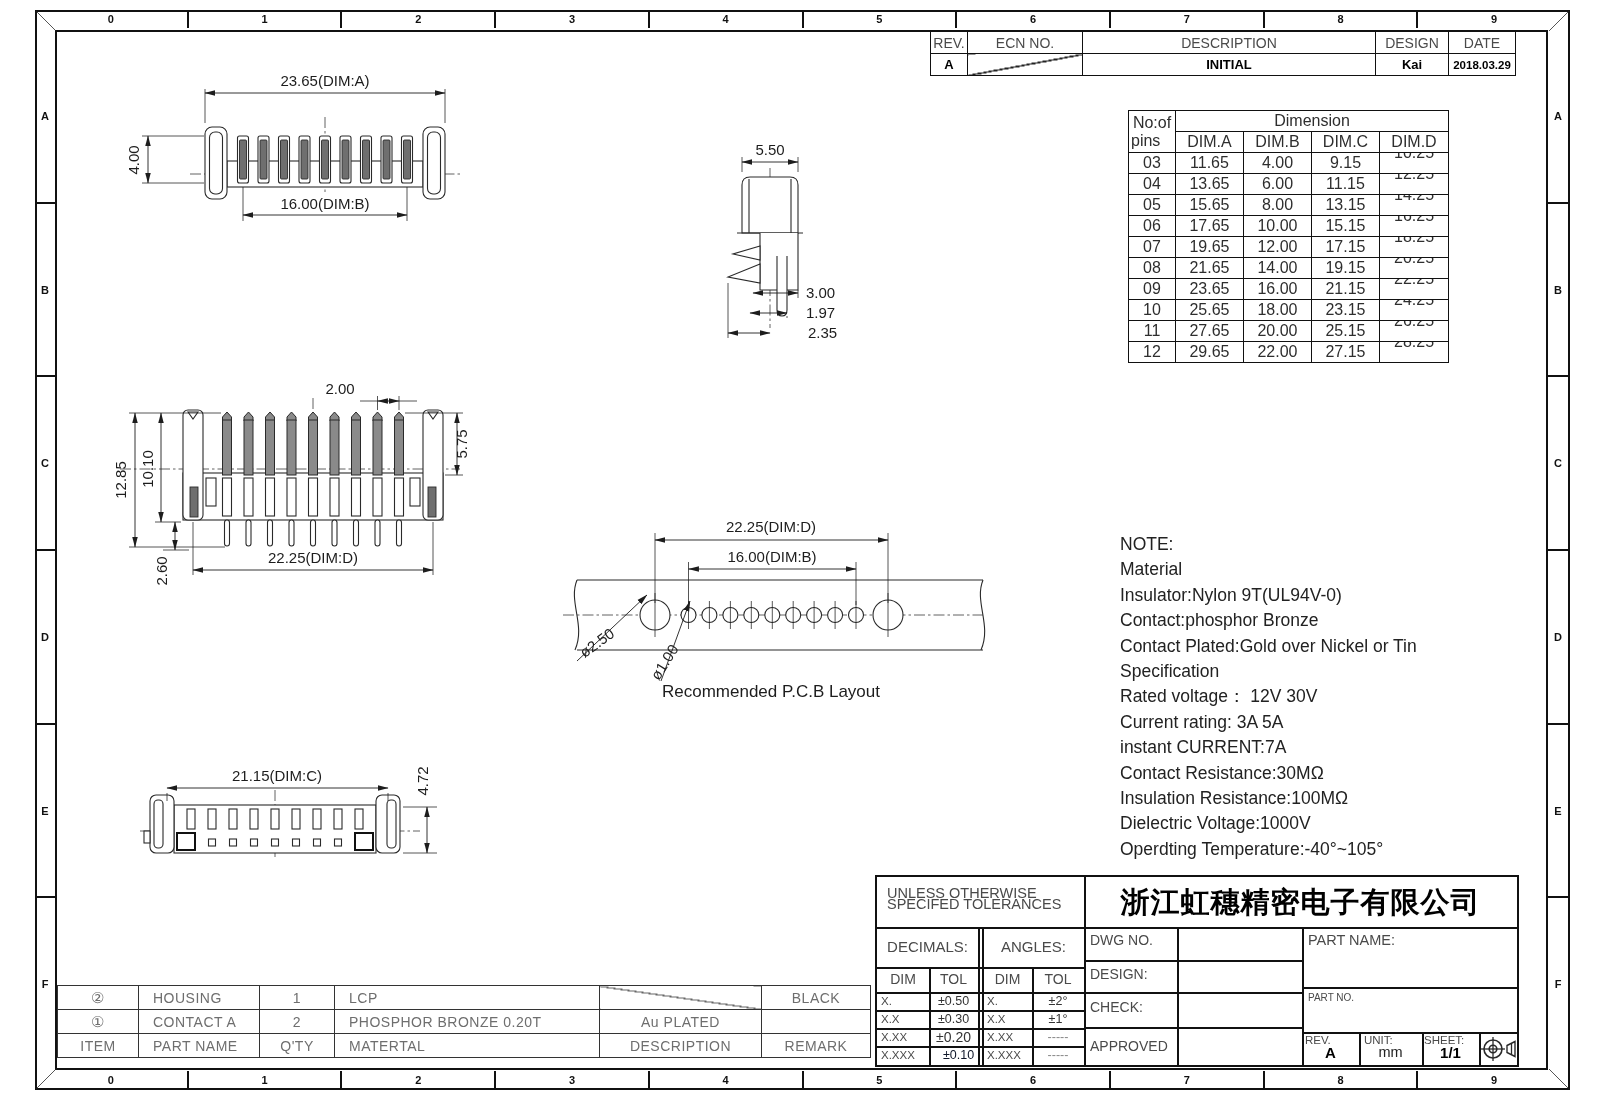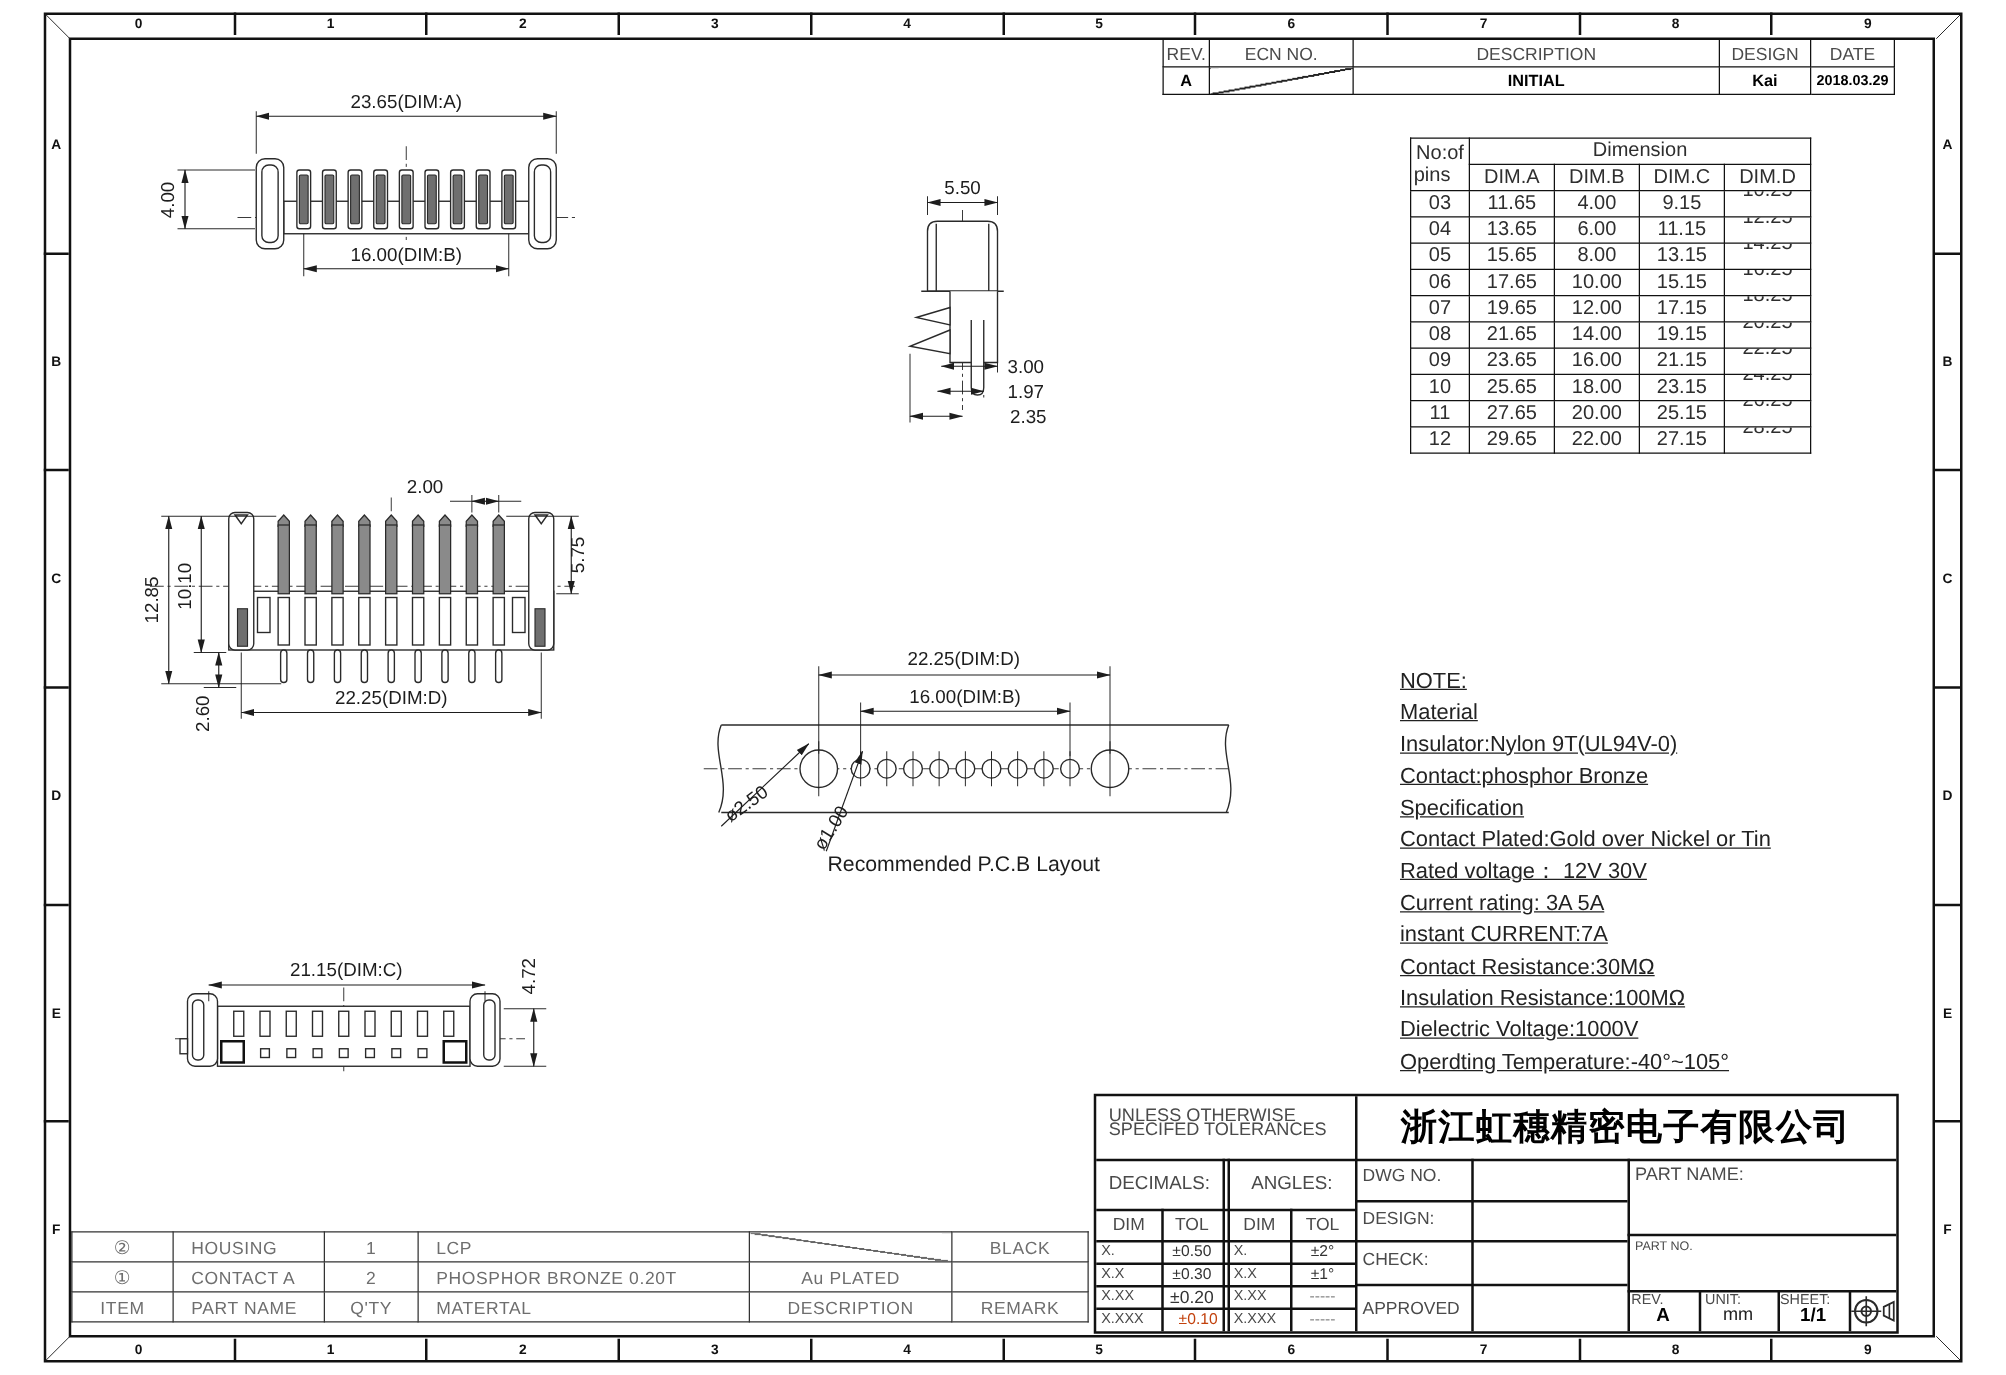--- a/index.html
+++ b/index.html
@@ -26,21 +26,21 @@
   .revtbl .date{font-size:11.5px;margin-top:17px;}
   .diag-cell{background:linear-gradient(to bottom right,transparent calc(50% - 0.8px),#222 calc(50% - 0.8px),#222 calc(50% + 0.8px),transparent calc(50% + 0.8px));}
   .diag-cell-up{background:linear-gradient(to top right,transparent calc(50% - 0.7px),#666 calc(50% - 0.7px),#666 calc(50% + 0.7px),transparent calc(50% + 0.7px));}
   .dimtbl{width:320px;}
   .dimtbl td{height:20px;font-size:16px;color:#2e2e2e;}
   .dimtbl .dshift div{transform:translateY(-10px);}
   .parttbl{width:813px;}
   .parttbl td{height:23px;font-size:14px;color:#6e6e6e;letter-spacing:0.5px;border-color:#333;}
   .parttbl .ln{text-align:left;padding-left:14px;}
   
-  .notes{left:1120px;top:532px;width:410px;font-size:17.5px;line-height:25.4px;color:#222;text-decoration:underline;}
+  .notes{left:1120px;top:532px;width:410px;font-size:17.5px;line-height:25.4px;color:#222;}
   
   .tblock{left:875px;top:875px;width:640px;height:188px;border:2px solid #111;}
   .tl{position:absolute;background:#111;}
   .tx{position:absolute;white-space:nowrap;}
   .company{left:207px;top:0;width:433px;height:50px;line-height:50px;text-align:center;
            font-size:29px;font-weight:bold;letter-spacing:1px;color:#000;}
   .lbl{font-size:14px;color:#4a4a4a;}
   .small-lbl{font-size:11.5px;color:#4a4a4a;}
   .bval{font-size:15px;font-weight:bold;color:#000;text-align:center;}
   
@@ -486,22 +486,22 @@
     <line x1="268" y1="118" x2="302" y2="118" class="ext"></line>
     <line x1="292" y1="72" x2="292" y2="118" class="dim"></line>
     <text transform="rotate(-90 293 46)" x="293" y="46" text-anchor="middle">4.72</text>
   </svg>
 
   <div class="abs notes">
     <div>NOTE:</div>
     <div>Material</div>
     <div>Insulator:Nylon  9T(UL94V-0)</div>
     <div>Contact:phosphor  Bronze</div>
+    <div>Contact  Plated:Gold  over  Nickel  or  Tin</div>
     <div>Specification</div>
-    <div>Contact  Plated:Gold  over  Nickel  or  Tin</div>
     <div>Rated  voltage：  12V  30V</div>
     <div>Current  rating:  3A    5A</div>
     <div>instant  CURRENT:7A</div>
     <div>Contact  Resistance:30MΩ</div>
     <div>Insulation  Resistance:100MΩ</div>
     <div>Dielectric  Voltage:1000V</div>
     <div>Operdting  Temperature:-40°~105°</div>
   </div>
 
   <table class="abs parttbl" style="left:57px;top:985px;">
@@ -574,21 +574,21 @@
     <div class="tx lbl" style="left:52px;top:90px;width:49px;height:25px;line-height:25px;text-align:center">TOL</div>
     <div class="tx lbl" style="left:106px;top:90px;width:49px;height:25px;line-height:25px;text-align:center">DIM</div>
     <div class="tx lbl" style="left:155px;top:90px;width:52px;height:25px;line-height:25px;text-align:center">TOL</div>
     <div class="tx lbl" style="left:4px;top:115px;font-size:11.5px;line-height:18px">X.</div>
     <div class="tx lbl" style="left:52px;top:115px;width:49px;text-align:center;font-size:12.5px;line-height:18px;color:#333">±0.50</div>
     <div class="tx lbl" style="left:4px;top:133px;font-size:11.5px;line-height:18px">X.X</div>
     <div class="tx lbl" style="left:52px;top:133px;width:49px;text-align:center;font-size:12.5px;line-height:18px;color:#333">±0.30</div>
     <div class="tx lbl" style="left:4px;top:151px;font-size:11.5px;line-height:18px">X.XX</div>
     <div class="tx lbl" style="left:52px;top:151px;width:49px;text-align:center;font-size:14px;line-height:18px;color:#333">±0.20</div>
     <div class="tx lbl" style="left:4px;top:169px;font-size:11.5px;line-height:18px">X.XXX</div>
-    <div class="tx lbl" style="left:52px;top:169px;width:59px;text-align:center;font-size:12.5px;line-height:18px;color:#c2410c">±0.10</div>
+    <div class="tx lbl" style="left:52px;top:169px;width:59px;text-align:center;font-size:12.5px;line-height:18px;color:#0f172a">±0.10</div>
     <div class="tx lbl" style="left:110px;top:115px;font-size:11.5px;line-height:18px">X.</div>
     <div class="tx lbl" style="left:155px;top:115px;width:52px;text-align:center;font-size:12.5px;line-height:18px;color:#333">±2°</div>
     <div class="tx lbl" style="left:110px;top:133px;font-size:11.5px;line-height:18px">X.X</div>
     <div class="tx lbl" style="left:155px;top:133px;width:52px;text-align:center;font-size:12.5px;line-height:18px;color:#333">±1°</div>
     <div class="tx lbl" style="left:110px;top:151px;font-size:11.5px;line-height:18px">X.XX</div>
     <div class="tx lbl" style="left:155px;top:151px;width:52px;text-align:center;font-size:12.5px;line-height:18px;color:#888">-----</div>
     <div class="tx lbl" style="left:110px;top:169px;font-size:11.5px;line-height:18px">X.XXX</div>
     <div class="tx lbl" style="left:155px;top:169px;width:52px;text-align:center;font-size:12.5px;line-height:18px;color:#888">-----</div>
     <div class="tx lbl" style="left:213px;top:55px">DWG  NO.</div>
     <div class="tx lbl" style="left:213px;top:89px">DESIGN:</div>

